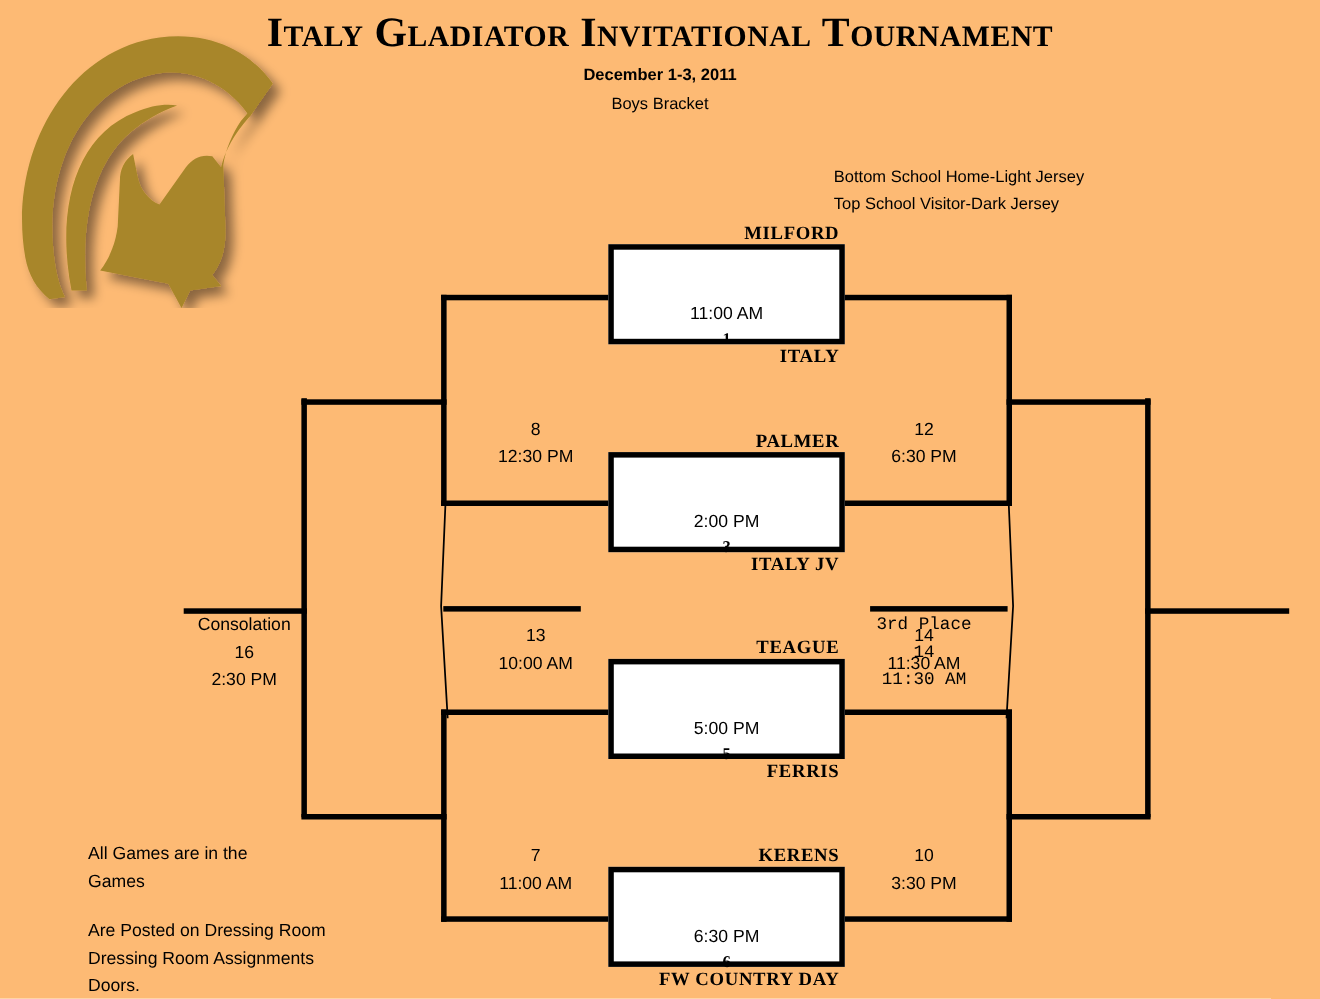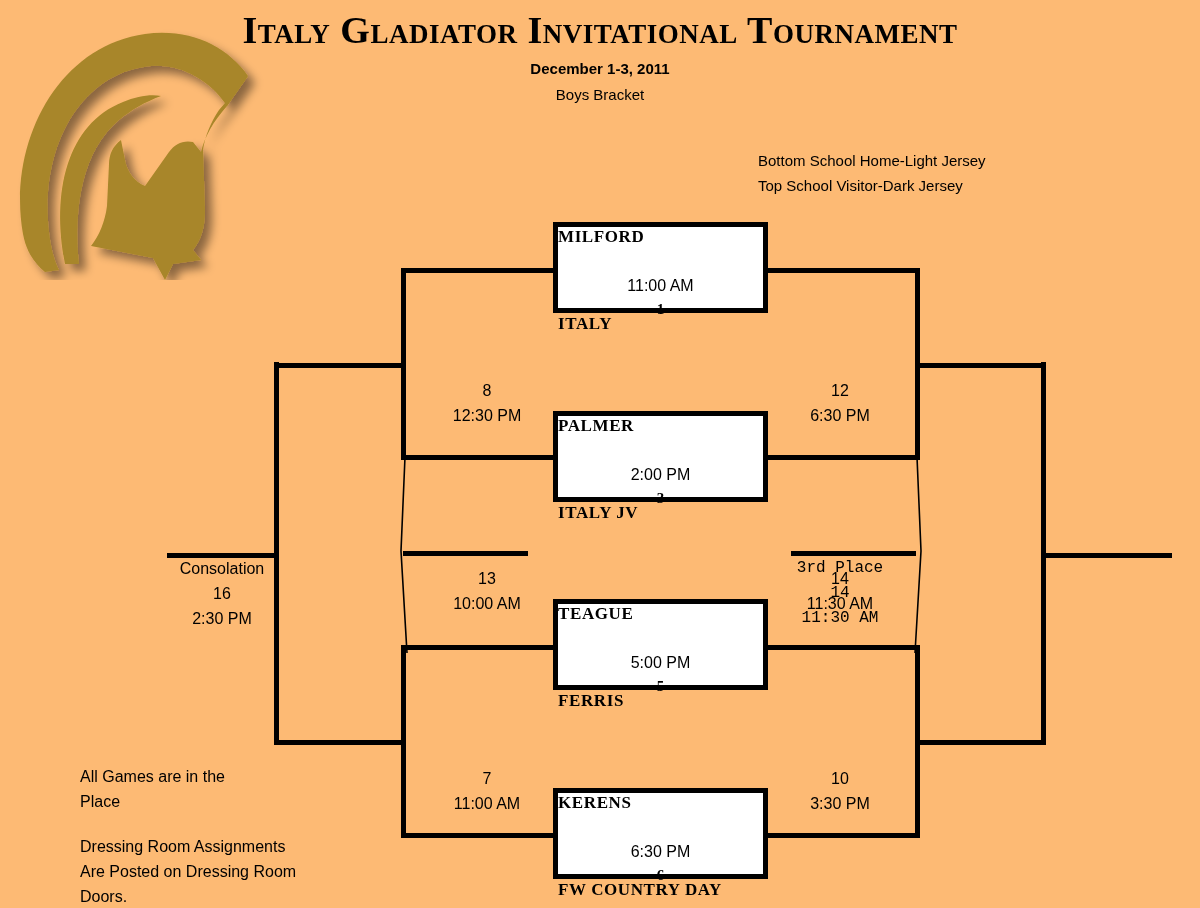--- a/index.html
+++ b/index.html
@@ -77,27 +77,26 @@
   .gamebox {
     position: absolute;
     border: 5px solid #000000;
     box-sizing: border-box;
     background: #ffffff;
   }
   .team {
     position: absolute;
     left: 0;
     width: 100%;
-    text-align: left;
+    text-align: right;
     font-family: "Liberation Serif", serif;
     font-weight: bold;
     font-size: 17px;
     letter-spacing: 0.6px;
     white-space: nowrap;
-    margin-top: 25px;
   }
   .team-top { top: -25px; }
   .team-bot { bottom: -26px; }
 
   .gtime {
     position: absolute;
     left: 0;
     width: 100%;
     text-align: center;
     font-size: 16px;
@@ -282,22 +281,22 @@
 
   <div class="slot" style="left:765px; top:556px; width:150px;font-family:Liberation Mono, monospace;">
     <span class="sl">3rd Place</span>
     <span class="sl">14</span>
     <span class="sl">11:30 AM</span>
   </div>
 
 
   <div class="note" style="left:80px; top:764px;">
     <span class="nl">All Games are in the</span>
-    <span class="nl">Place</span>
+    <span class="nl">Games</span>
   </div>
 
   <div class="note" style="left:80px; top:834px;">
+    <span class="nl">Are Posted on Dressing Room</span>
     <span class="nl">Dressing Room Assignments</span>
-    <span class="nl">Are Posted on Dressing Room</span>
     <span class="nl">Doors.</span>
   </div>
 
 </div>
 
 </body></html>

